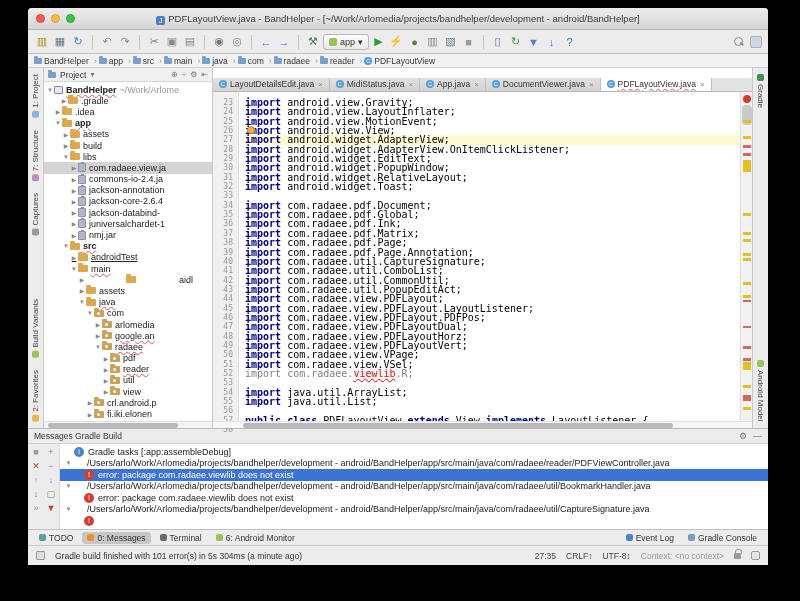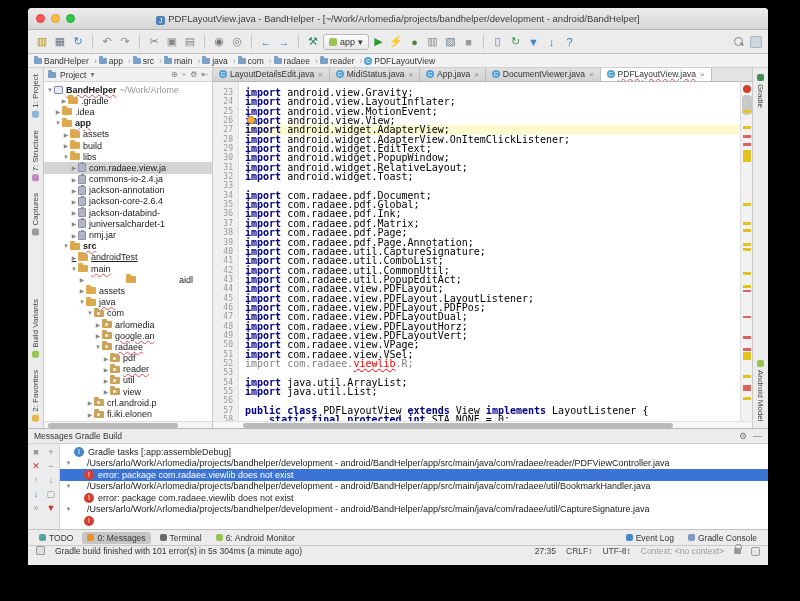--- a/index.html
+++ b/index.html
@@ -75,21 +75,21 @@
   .fold.pkg { background:#c9a35c; }
   .fold.pkg::after { content:""; position:absolute; left:3px; top:2px; width:3px; height:3px; border-radius:50%; background:#fdf6e3; }
   .fold.pkg::before { background:#c9a35c; }
   .jar { width:8px; height:9px; background:#b5b5c8; border:1px solid #8e8ea8; border-radius:1px; position:relative; flex:0 0 8px; }
   .jar::before { content:""; position:absolute; top:-2px; left:2px; width:3px; height:2px; background:#8e8ea8; }
   .modic { width:9px; height:8px; background:#e8e8f5; border:1px solid #8888aa; border-radius:1px; flex:0 0 9px; }
   .tree-hscroll { height:7px; flex:0 0 7px; background:#f4f4f4; border-top:1px solid #ddd; position:relative; }
   .tree-hscroll .thumb { position:absolute; left:4px; top:1px; height:5px; width:130px; background:#b9b9b9; border-radius:3px; }
 
   
-  .editor { flex:1 1 auto; display:flex; flex-direction:column; min-width:0; background:#fff; }
+  .editor { flex:1 1 auto; display:flex; flex-direction:column; min-width:0; background:#fff;margin-top:10px; }
   .tabsbar { height:14px; flex:0 0 14px; background:#e4e4e4; border-bottom:1px solid #b9b9b9;
     display:flex; align-items:flex-end; overflow:hidden; }
   .tab { height:14px; display:inline-flex; align-items:center; gap:3px; padding:0 6px;
     border-right:1px solid #bdbdbd; background:linear-gradient(#e2e2e2,#d2d2d2); font-size:8.5px; color:#333; }
   .tab.active { background:#fff; }
   .tab .close { color:#888; font-size:8px; margin-left:1px; }
   .tab .tlabel.errline { text-decoration:underline; text-decoration-style:wavy; text-decoration-color:#e05151; }
   .code-wrap { flex:1 1 auto; display:flex; min-height:0; position:relative; font-family:"DejaVu Sans Mono", monospace; }
   .gutter { flex:0 0 26px; background:#f0f0f0; border-right:1px solid #ddd; color:#999;
     text-align:right; padding:6px 5px 0 0; font-size:8px; line-height:9.35px; }
@@ -128,21 +128,21 @@
 
   
   .toolbuttons { flex:0 0 16px; background:#ececec; border-top:1px solid #c2c2c2; display:flex; align-items:center;
     padding:0 6px; font-size:8.5px; color:#333; gap:4px; }
   .twb { display:inline-flex; align-items:center; gap:3px; padding:1px 5px; border-radius:3px; }
   .twb.active { background:#c6c6c6; }
   .twb .dot { width:7px; height:7px; border-radius:2px; }
   .tb-spacer { flex:1 1 auto; }
 
   
-  .statusbar { flex:0 0 20px; background:#ececec; border-top:1px solid #c9c9c9; display:flex; align-items:flex-start;
+  .statusbar { flex:0 0 20px; background:#ececec; border-top:1px solid #c9c9c9; display:flex; align-items:center;
     padding:0 8px; font-size:8.5px; color:#333; gap:10px; }
   .sb-toggle { width:9px; height:9px; border:1px solid #9a9a9a; border-radius:1px; background:#dedede; }
   .sb-right { margin-left:auto; display:flex; align-items:center; gap:10px; color:#444; }
   .sb-dim { color:#999; }
   .lock { width:7px; height:6px; background:#9a9a9a; border-radius:1px; position:relative; }
   .lock::before { content:""; position:absolute; top:-4px; left:1px; width:5px; height:4px; border:1px solid #9a9a9a;
     border-bottom:none; border-radius:3px 3px 0 0; }
   .hector { width:9px; height:9px; border:1px solid #9a9a9a; border-radius:2px; background:#e6e6e6; }
 </style>
 </head>

